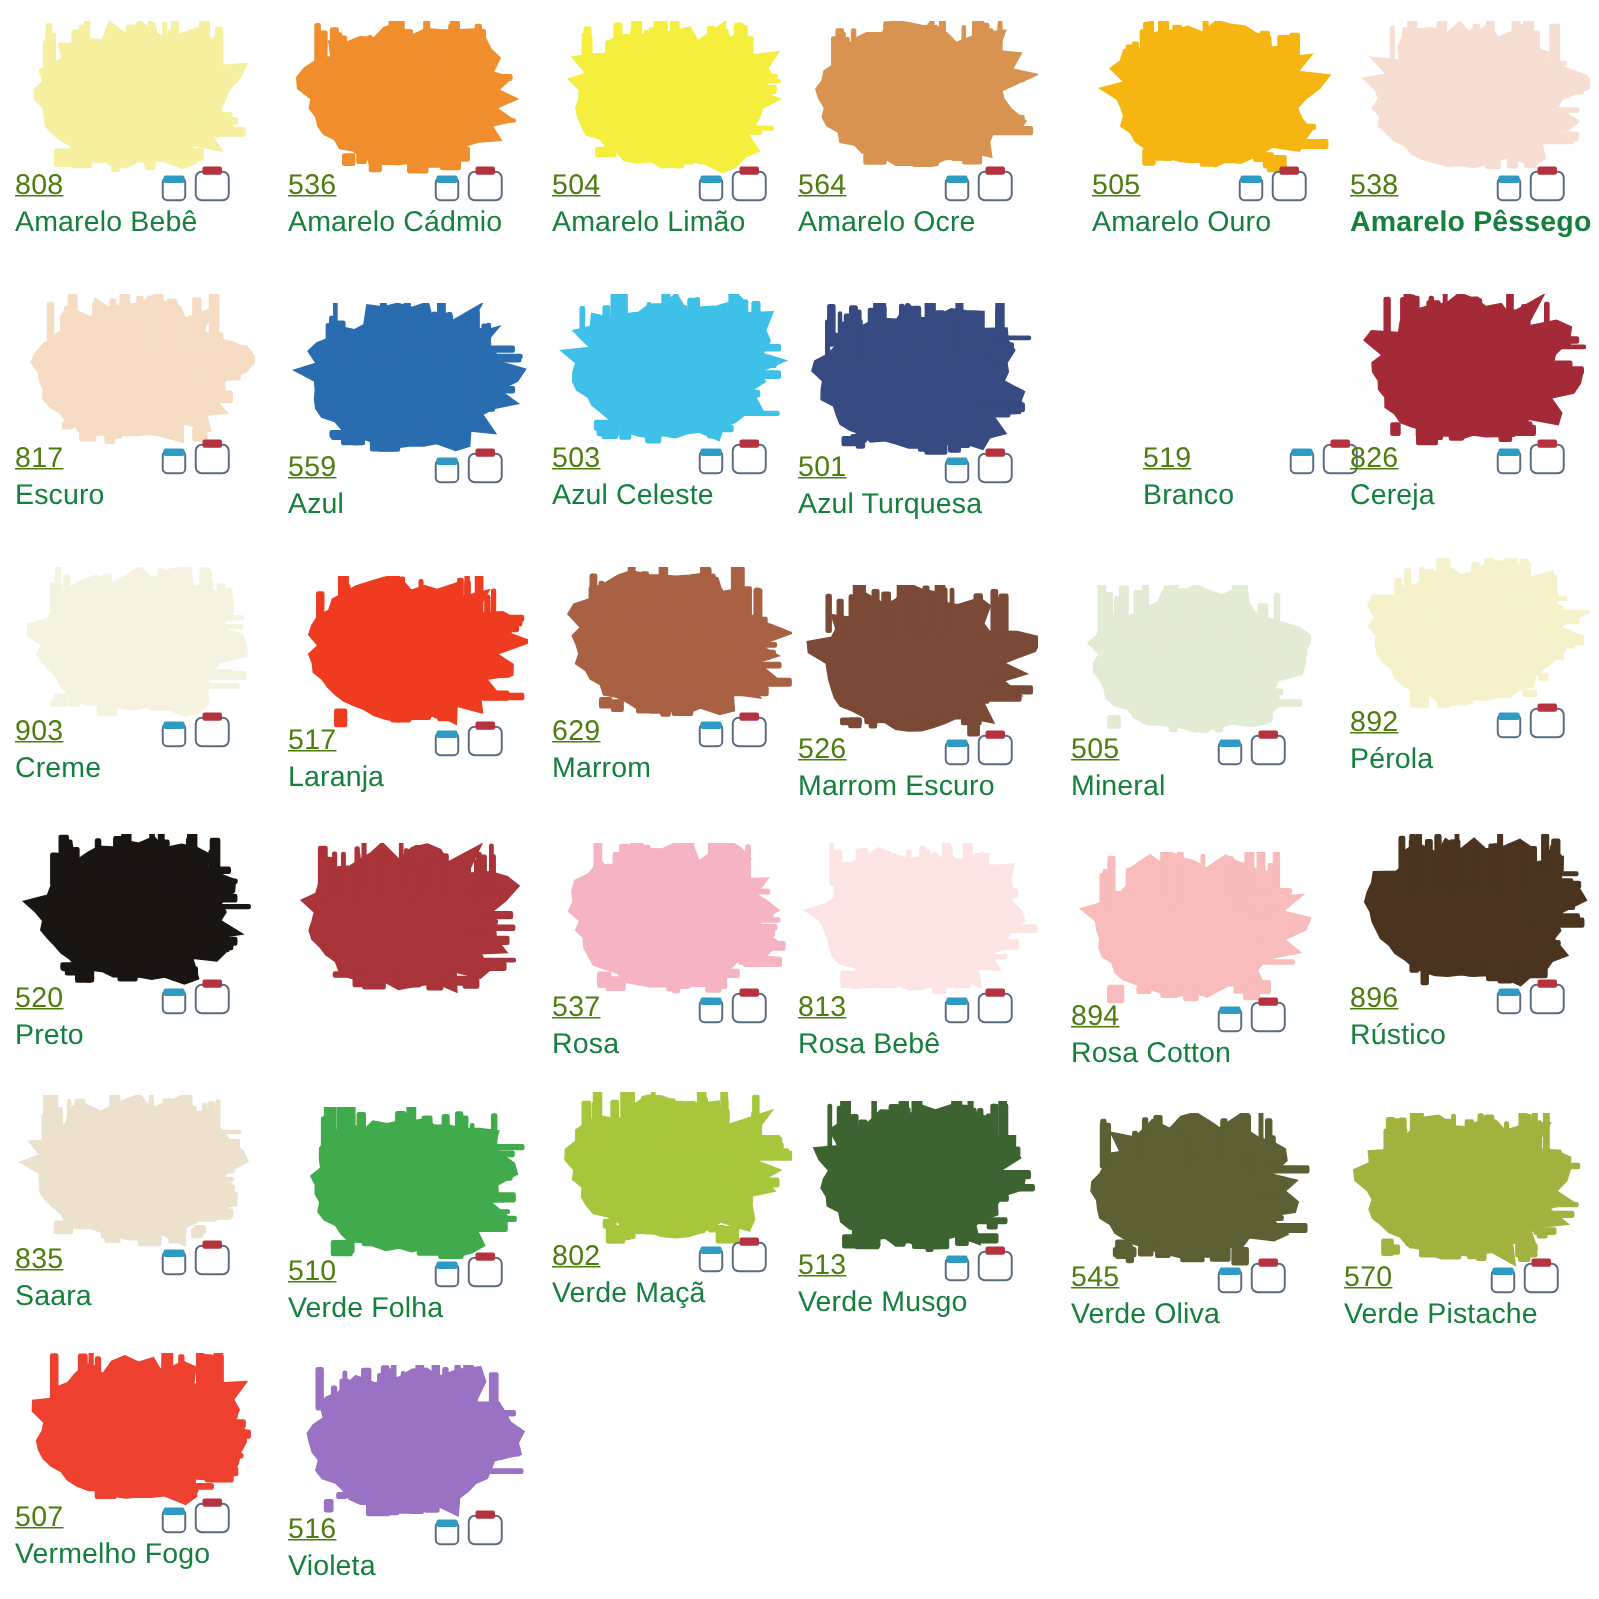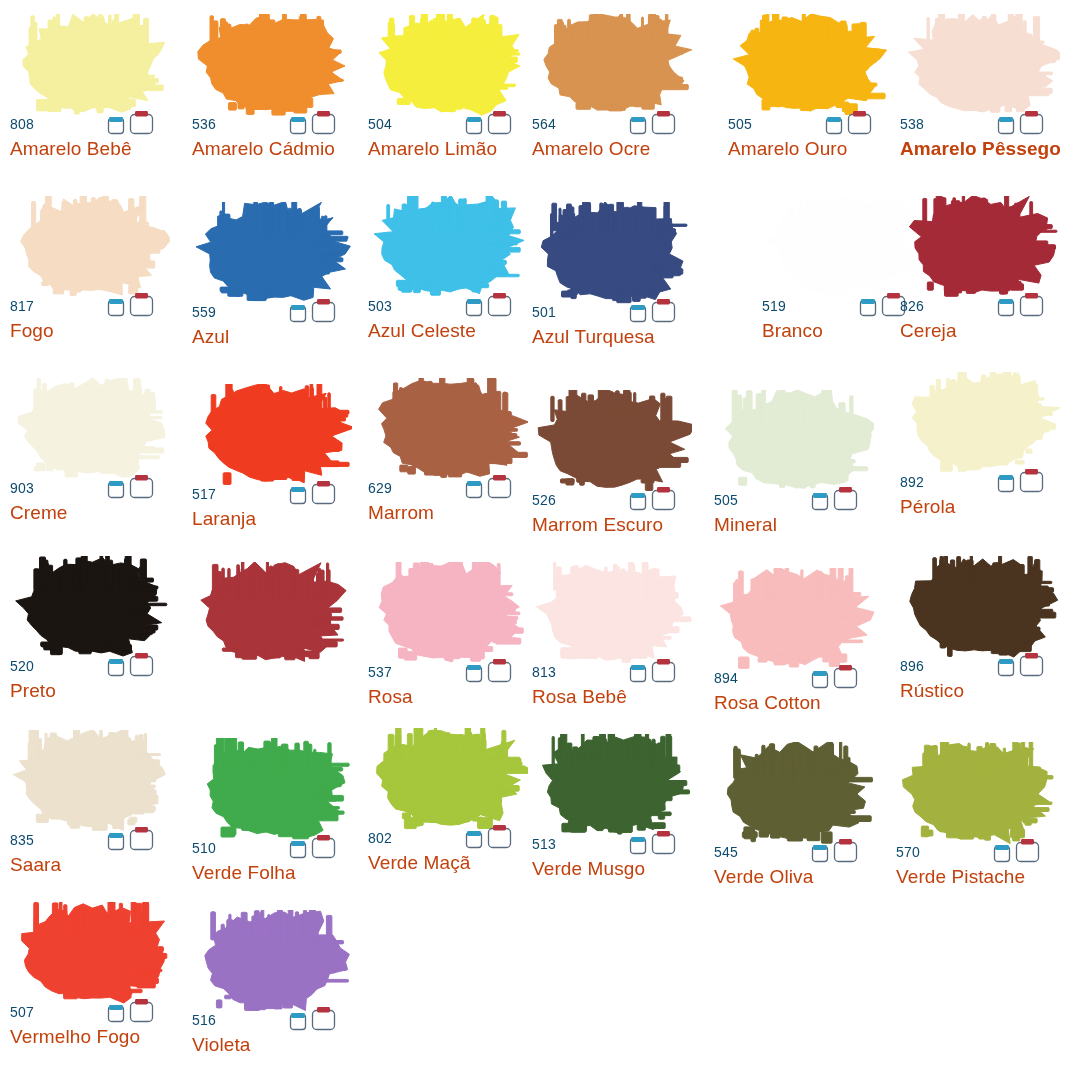--- a/index.html
+++ b/index.html
@@ -37,38 +37,39 @@
     margin-top: -6px;
   }
   .swatch-code-row {
     position: relative;
     height: 25px;
   }
   .swatch-code {
     position: absolute;
     left: 0;
     top: 0;
-    font-size: 14px;
+    font-size: 19px;
     line-height: 24px;
-    color: #0c4a6e;
+    color: #4d7c0f;
     letter-spacing: 0.2px;
     white-space: nowrap;
+    text-decoration: underline;
   }
   .jar-icons {
     position: absolute;
     left: 96px;
     top: -4px;
     width: 56px;
     height: 28px;
   }
   .jar-icons svg { display: block; }
   .swatch-name {
     font-size: 19px;
     line-height: 24px;
-    color: #c2410c;
+    color: #15803d;
     white-space: nowrap;
     letter-spacing: 0.1px;
   }
   .swatch-name.bold { font-weight: 700; }
 </style>
 </head>
 <body>
 
 <div id="chart">
     <div class="swatch-cell" style="left: 10px; top: 14px;">
@@ -572,21 +573,21 @@
           <span class="swatch-code">817</span>
           <span class="jar-icons">
             <svg width="56" height="28" viewBox="0 0 56 28" xmlns="http://www.w3.org/2000/svg">
               <rect x="2.5" y="10.5" width="15" height="15" rx="3" fill="#ffffff" stroke="#5a6b80" stroke-width="1.3"></rect>
               <rect x="3" y="9" width="14" height="5" rx="1.4" fill="#2e9bc4"></rect>
               <rect x="24.5" y="6.5" width="22" height="19" rx="4" fill="#ffffff" stroke="#5a6b80" stroke-width="1.3"></rect>
               <rect x="29" y="3" width="13" height="5.5" rx="1.4" fill="#b5333f"></rect>
             </svg>
           </span>
         </div>
-        <div class="swatch-name">Fogo</div>
+        <div class="swatch-name">Escuro</div>
       </div>
     </div>
     <div class="swatch-cell" style="left: 192px; top: 202px;">
       <div class="swatch-blob-wrap">
         <svg class="swatch-blob" viewBox="0 0 160 104" xmlns="http://www.w3.org/2000/svg">
           <g fill="#2a6cb0" stroke="#2a6cb0" stroke-width="1">
             <path d="M 153.1 52.0 L 141.0 58.1 L 153.5 67.0 L 137.2 70.3 L 129.8 74.4 L 138.5 87.0 L 121.8 85.3 L 121.1 95.4 L 111.8 98.3 L 98.9 93.7 L 90.7 95.4 L 82.2 95.1 L 73.7 96.4 L 65.9 93.2 L 57.4 93.2 L 49.9 90.5 L 43.8 86.4 L 35.7 84.2 L 31.2 79.0 L 22.4 76.0 L 18.5 70.3 L 17.7 64.0 L 18.2 57.8 L 17.7 52.0 L 4.0 44.8 L 18.8 40.2 L 13.4 32.1 L 19.2 26.6 L 28.0 23.2 L 28.4 14.3 L 44.1 17.9 L 50.6 14.5 L 52.6 1.3 L 63.6 2.7 L 73.0 0.2 L 82.7 3.0 L 93.4 -0.7 L 97.2 13.6 L 105.8 13.9 L 129.5 0.3 L 117.2 22.2 L 141.0 15.6 L 128.6 30.2 L 138.4 33.4 L 141.8 39.3 L 158.4 44.2 Z"></path>
             <rect x="73.9" y="2.8" width="5.5" height="34.6" rx="1"></rect>
             <rect x="73.2" y="4.1" width="4.2" height="29.7" rx="1"></rect>
             <rect x="118.6" y="8.4" width="4.0" height="24.2" rx="1"></rect>

